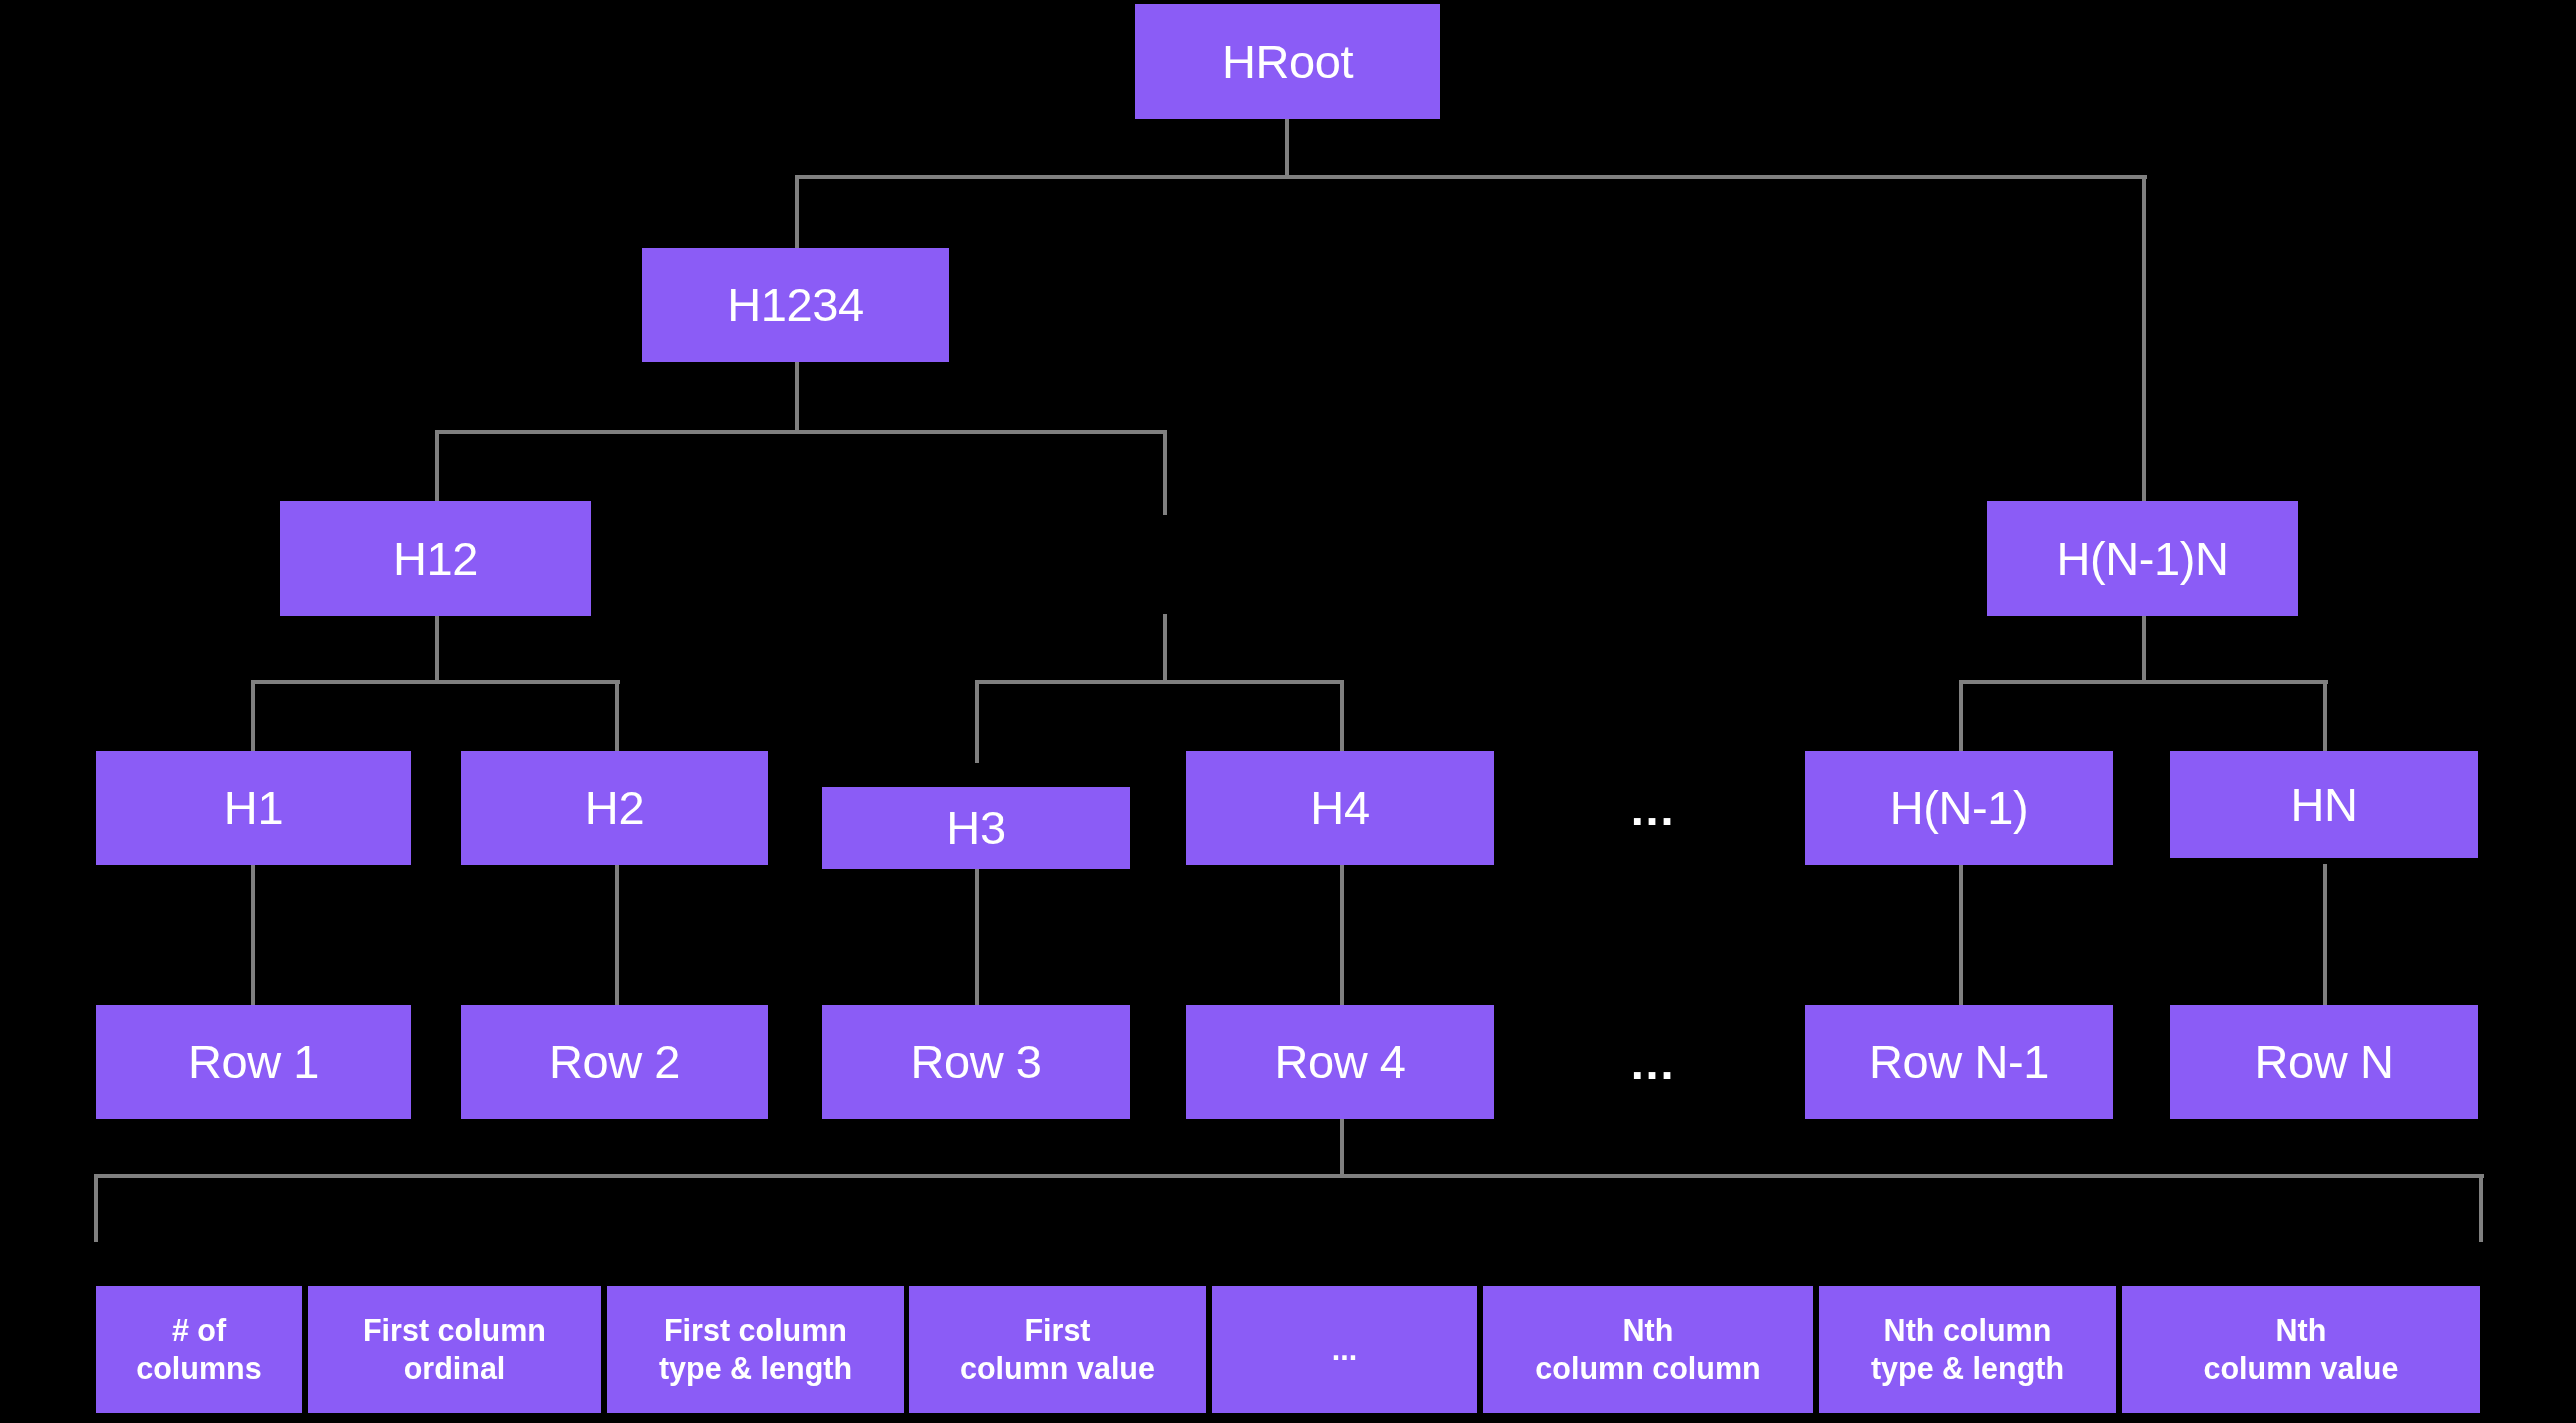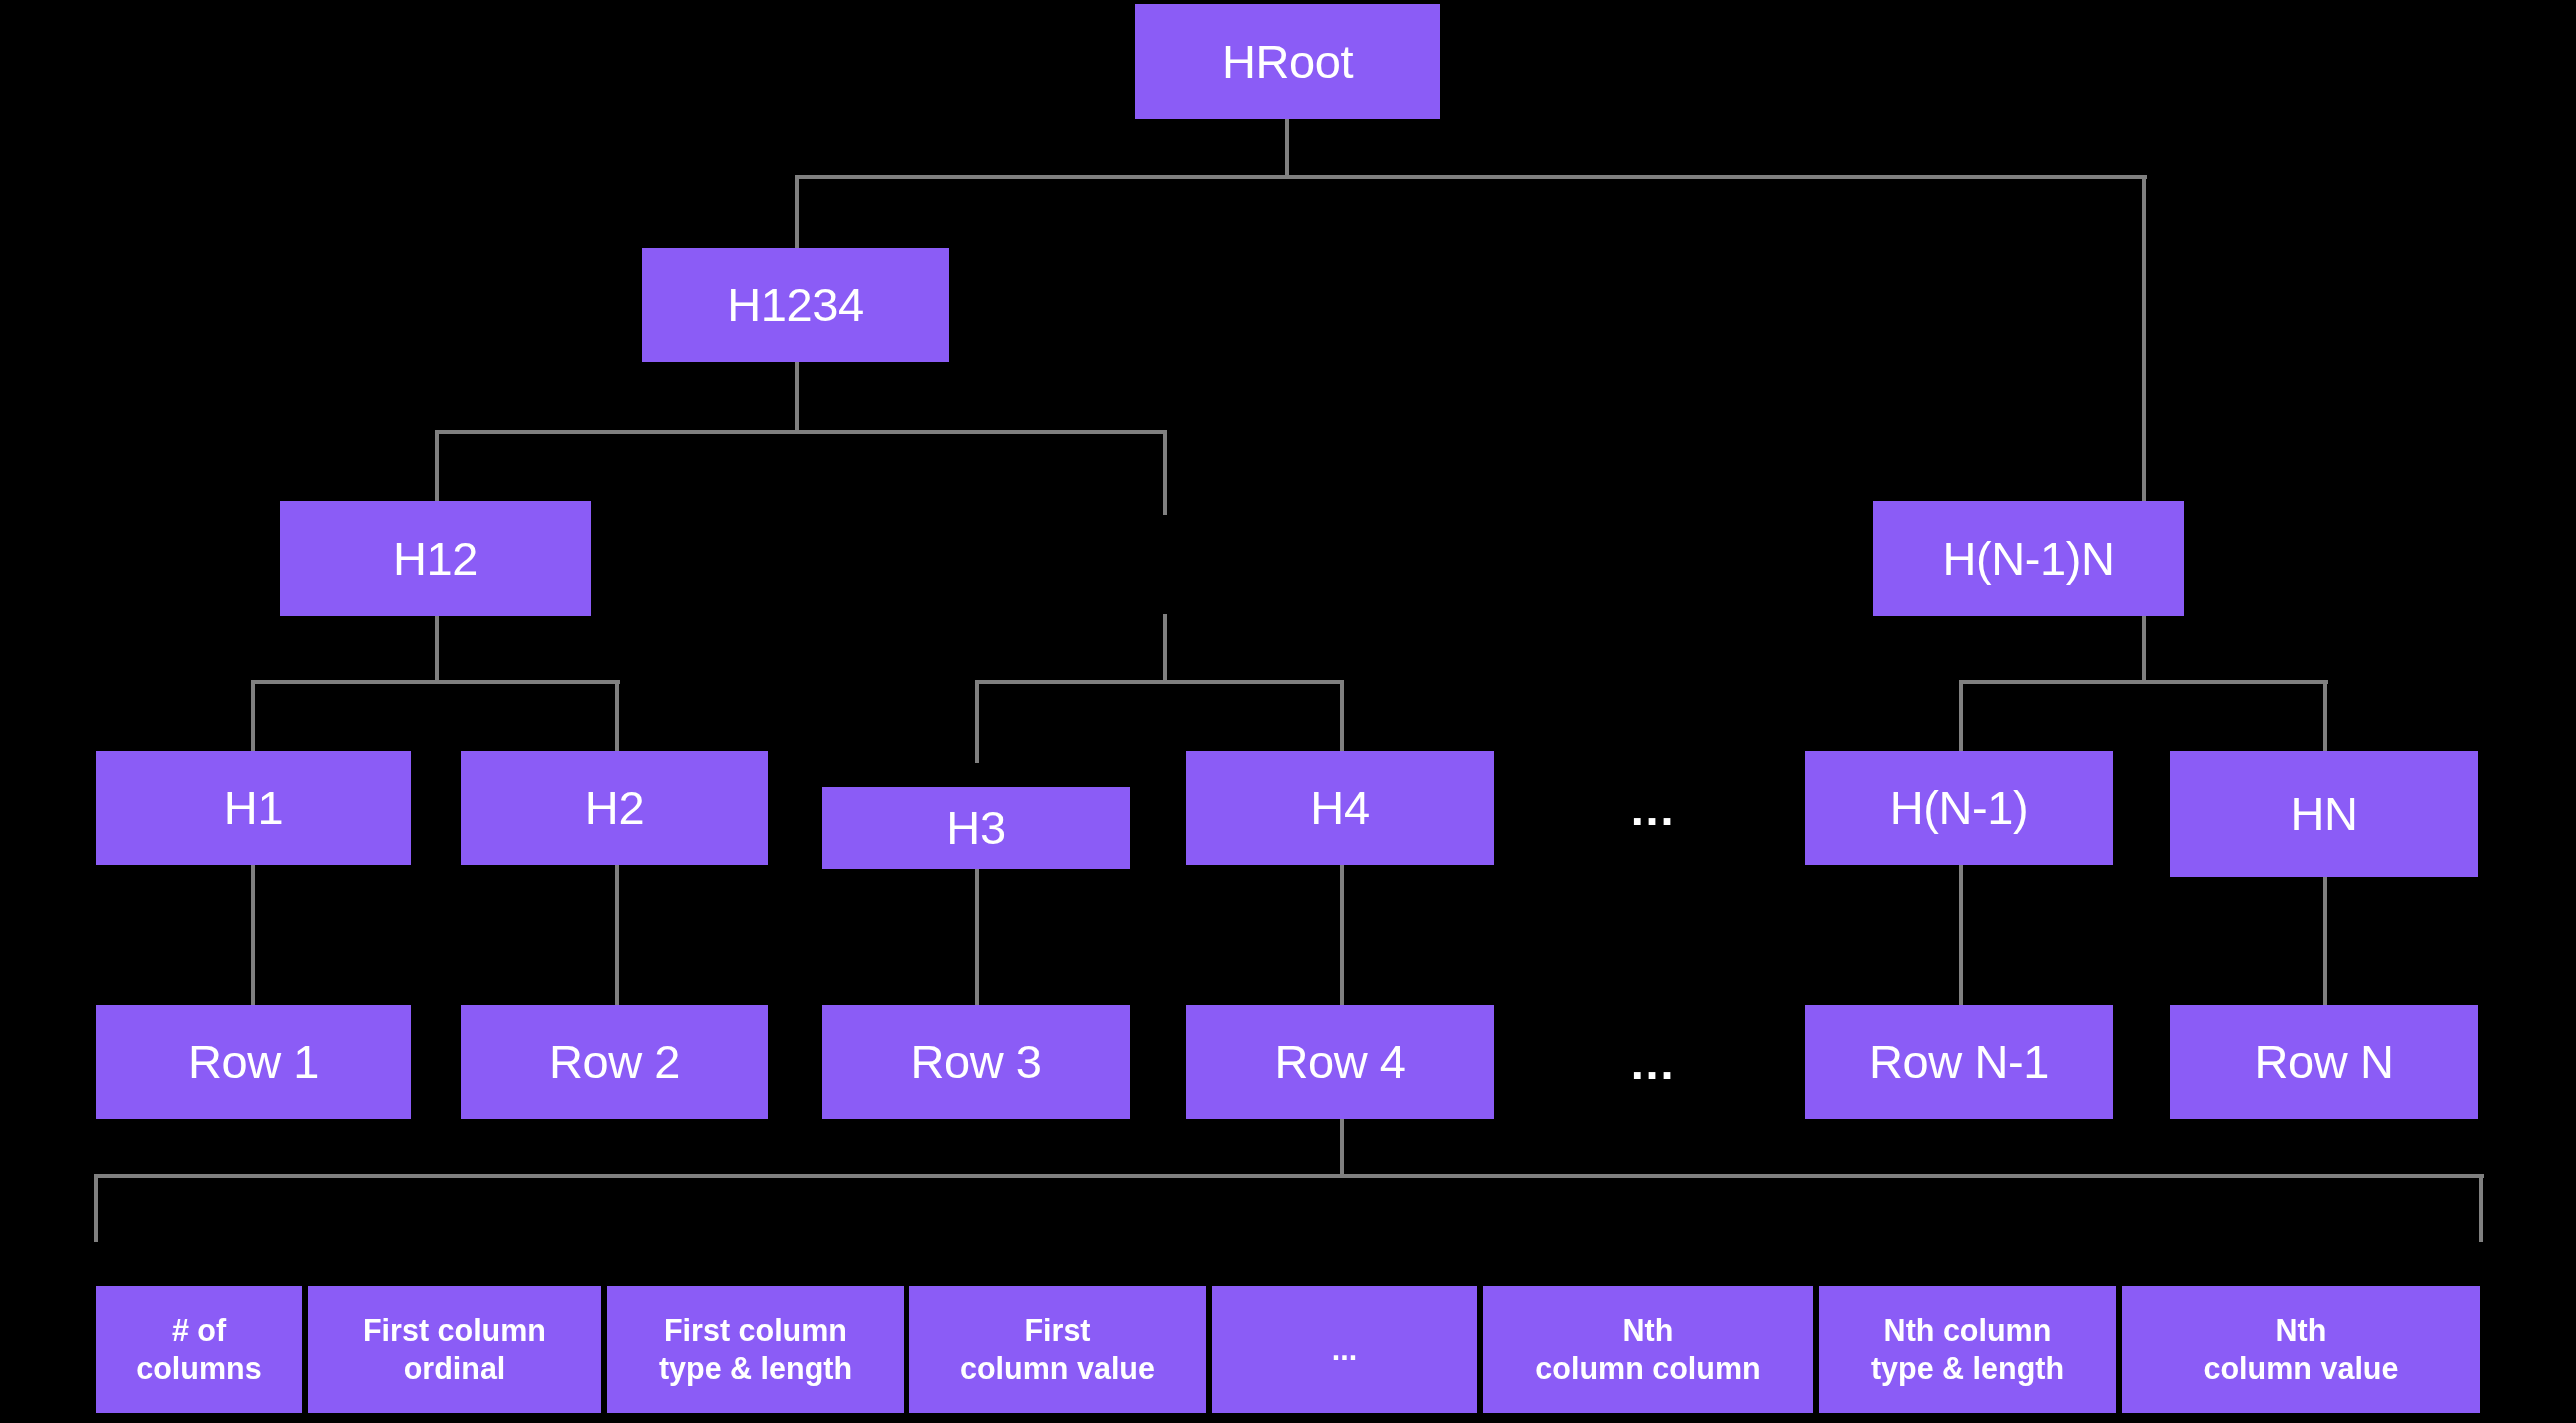--- a/index.html
+++ b/index.html
@@ -98,29 +98,29 @@
   <div class="conn vline" style="left:1340px; top:1119px; height:59px;"></div>
   <div class="conn hline" style="left:94px; top:1174px; width:2390px;"></div>
   <div class="conn vline" style="left:94px; top:1174px; height:68px;"></div>
   <div class="conn vline" style="left:2479px; top:1174px; height:68px;"></div>
 
   <div class="node tree" style="left:1135px; top:4.2px; width:305px; height:115px;">HRoot</div>
 
   <div class="node tree" style="left:642px; top:248px; width:307px; height:114px;">H1234</div>
 
   <div class="node tree" style="left:280px; top:501px; width:311px; height:115px;">H12</div>
-  <div class="node tree" style="left:1873px; top:501px; width:311px; height:115px;">H(N-1)N</div>
+  <div class="node tree" style="left:1987px; top:501px; width:311px; height:115px;">H(N-1)N</div>
 
   <div class="node tree" style="left:96px; top:751px; width:315px; height:114px;">H1</div>
   <div class="node tree" style="left:461px; top:751px; width:307px; height:114px;">H2</div>
   <div class="node tree" style="left:822px; top:787px; width:308px; height:82px;">H3</div>
   <div class="node tree" style="left:1186px; top:751px; width:308px; height:114px;">H4</div>
   <div class="ellipsis" style="left:1585px; top:751px; width:136px; height:114px;">...</div>
   <div class="node tree" style="left:1805px; top:751px; width:308px; height:114px;">H(N-1)</div>
-  <div class="node tree" style="left:2170px; top:751px; width:308px; height:126px;">HN</div>
+  <div class="node tree" style="left:2170px; top:751px; width:308px; height:107px;">HN</div>
 
   <div class="node tree" style="left:96px; top:1005px; width:315px; height:114px;">Row 1</div>
   <div class="node tree" style="left:461px; top:1005px; width:307px; height:114px;">Row 2</div>
   <div class="node tree" style="left:822px; top:1005px; width:308px; height:114px;">Row 3</div>
   <div class="node tree" style="left:1186px; top:1005px; width:308px; height:114px;">Row 4</div>
   <div class="ellipsis" style="left:1585px; top:1005px; width:136px; height:114px;">...</div>
   <div class="node tree" style="left:1805px; top:1005px; width:308px; height:114px;">Row N-1</div>
   <div class="node tree" style="left:2170px; top:1005px; width:308px; height:114px;">Row N</div>
 
   <div class="node record" style="left:96px; top:1286px; width:206px; height:127px;">

